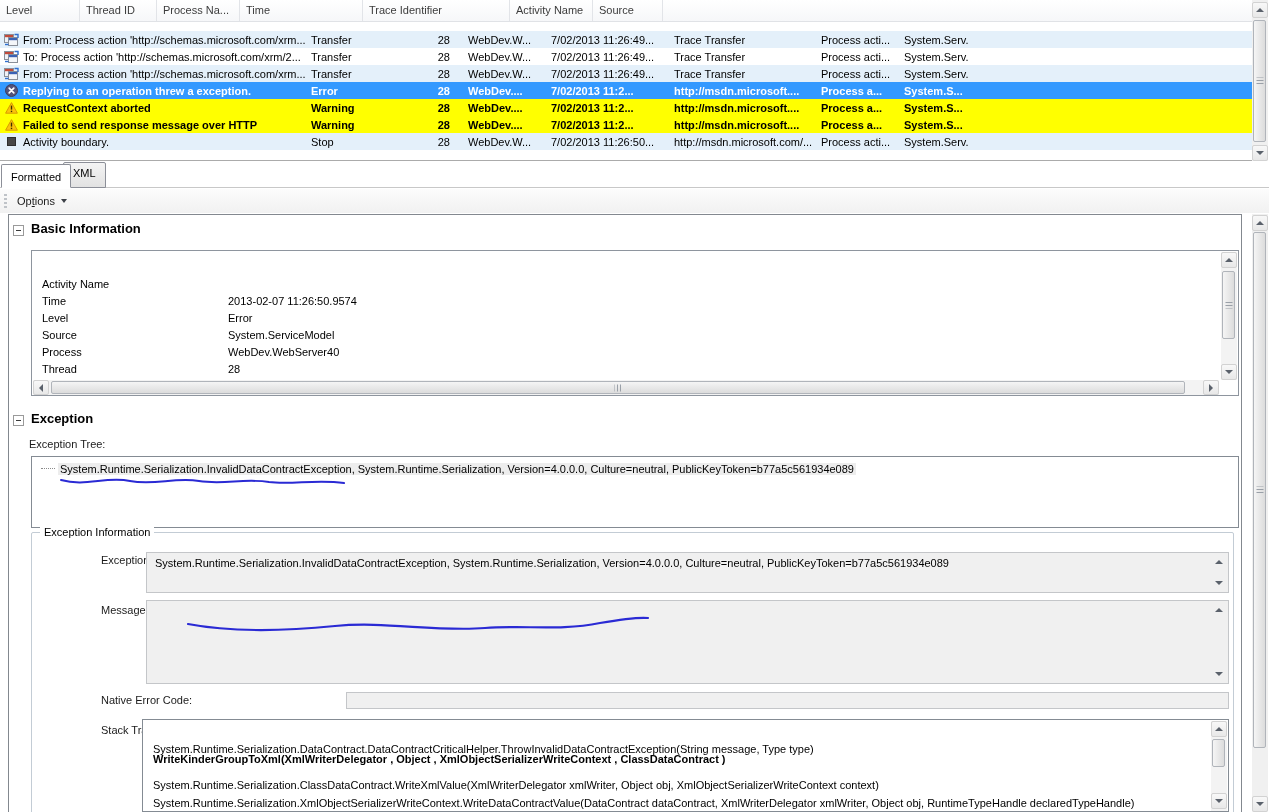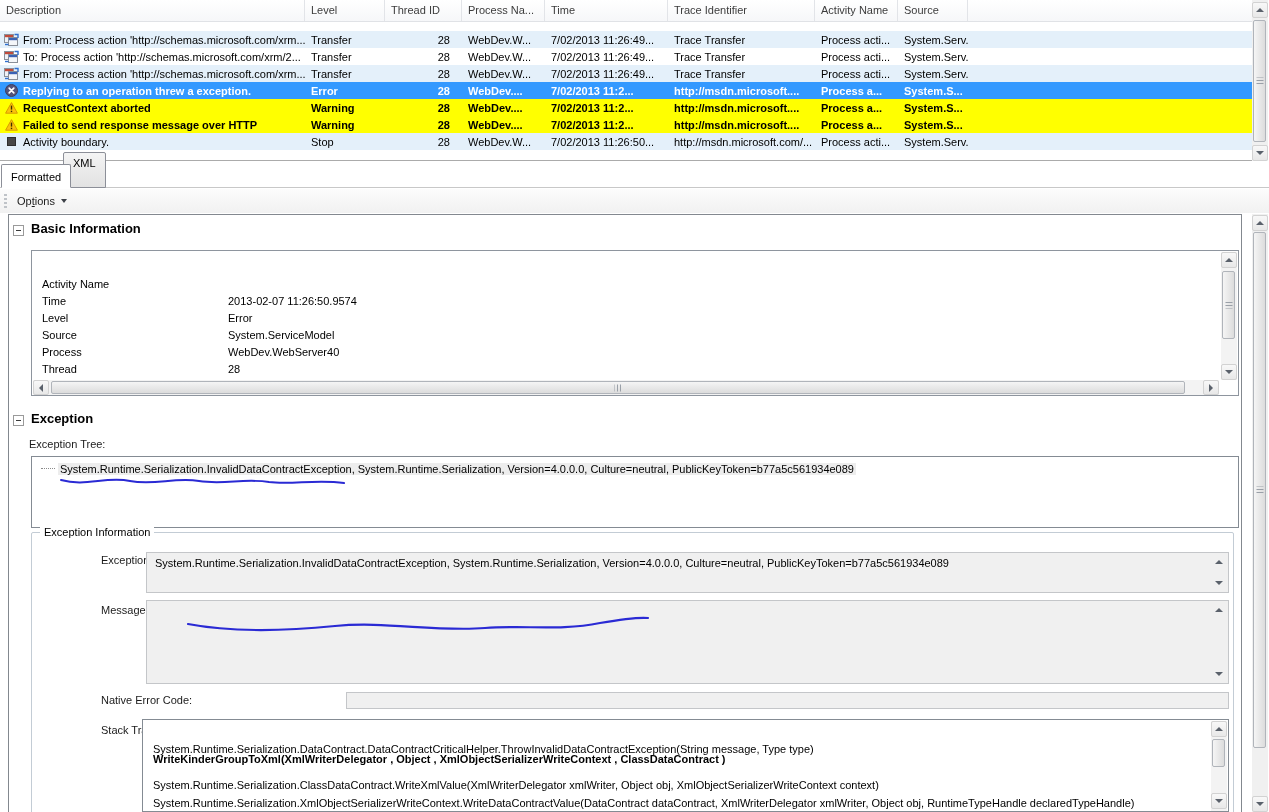--- a/index.html
+++ b/index.html
@@ -48,21 +48,21 @@
   .cell-icon{width:17px;height:13px;margin:0 3px 0 3px;flex:0 0 17px;display:flex;align-items:center;justify-content:center;}
   .lv-alt{background:#e4f0fa;}
   .lv-plain{background:#ffffff;}
   .lv-selected{background:#3399ff;color:#fff;font-weight:bold;}
   .lv-warning{background:#ffff00;font-weight:bold;}
 
   
   #tab-strip{position:absolute;left:0;top:164px;width:1269px;height:24px;}
   #tab-strip::after{content:"";position:absolute;left:0;right:0;bottom:0;border-bottom:1px solid #c8c8c8;}
   .tab{position:absolute;bottom:0;box-sizing:border-box;border:1px solid #8c8f98;border-radius:2px 2px 0 0;
-    padding:4px 9px 0 9px;background:linear-gradient(#f4f4f4,#e2e2e2);height:36px;z-index:1;}
+    padding:4px 9px 0 9px;background:linear-gradient(#f4f4f4,#e2e2e2);height:26px;z-index:1;}
   .tab.selected{height:24px;background:#fff;border-bottom:1px solid #fff;z-index:3;padding-top:6px;}
   #tab-formatted{left:1px;}
   #tab-xml{left:63px;}
   #toolbar{position:absolute;left:0;top:189px;width:1269px;height:24px;background:linear-gradient(#fcfcfc,#f1f1f1);}
   #toolbar-grip{position:absolute;left:4px;top:5px;width:3px;height:14px;
     background:repeating-linear-gradient(#bfc3c8 0 2px,transparent 2px 4px);}
   #options-btn{position:absolute;left:13px;top:4px;display:flex;align-items:center;gap:6px;padding:2px 4px;color:#1b1b1b;}
   #options-btn .u{text-decoration:underline;}
   .dd-arrow{width:0;height:0;border-left:3px solid transparent;border-right:3px solid transparent;border-top:4px solid #3c4047;}
 
@@ -115,21 +115,20 @@
   #table-sb{position:absolute;left:1252px;top:0;width:16px;height:161px;background:#f0f0f0;}
   #pane-sb{position:absolute;left:1252px;top:214px;width:16px;height:598px;background:#f0f0f0;}
 
   svg{display:block;}
 </style>
 </head>
 <body>
 
 <div id="trace-pane">
   <div id="tl-header">
-    <div class="hcell w-desc">Description</div>
     <div class="hcell w-level">Level</div>
     <div class="hcell w-thread">Thread ID</div>
     <div class="hcell w-process">Process Na...</div>
     <div class="hcell w-time">Time</div>
     <div class="hcell w-trace">Trace Identifier</div>
     <div class="hcell w-activity">Activity Name</div>
     <div class="hcell w-source">Source</div>
   </div>
   <div id="trace-rows">
   <div class="trow lv-alt">

